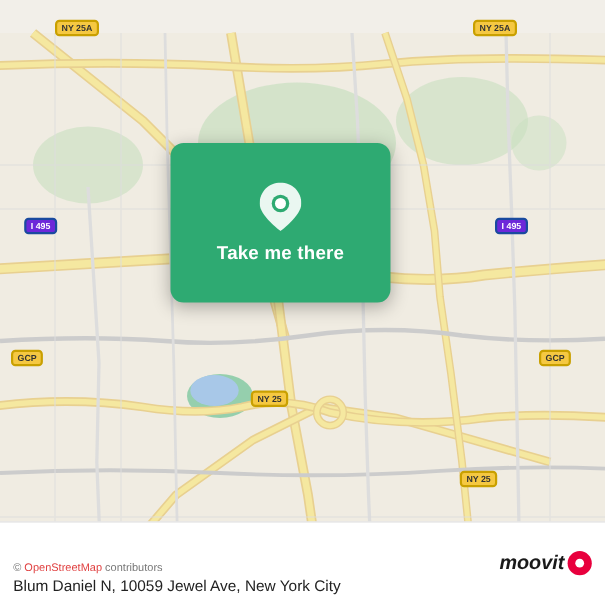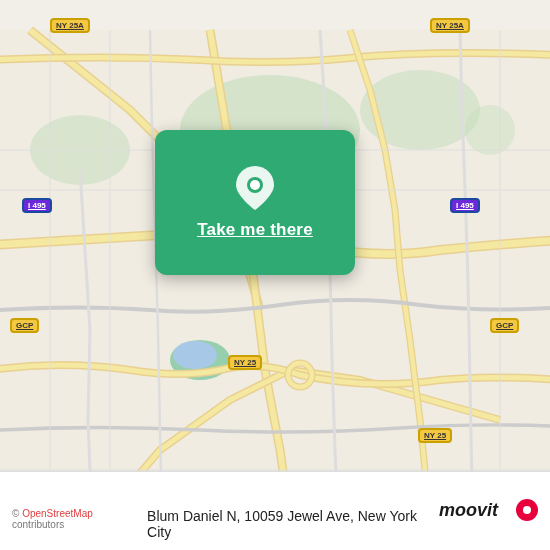--- a/index.html
+++ b/index.html
@@ -63,60 +63,59 @@
 
     .take-me-there-btn {
       background: transparent;
       border: none;
       color: white;
       font-size: 17px;
       font-weight: 600;
       cursor: pointer;
       letter-spacing: 0.2px;
       text-align: right;
-      text-decoration: underline;
     }
 
     
     .bottom-bar {
       position: absolute;
       bottom: 0;
       left: 0;
       right: 0;
       background: white;
       padding: 8px 12px 10px 12px;
       display: flex;
       align-items: center;
       justify-content: space-between;
       border-top: 1px solid #ddd;
       z-index: 20;
     }
 
     .bottom-left {
       display: flex;
-      flex-direction: row;
+      flex-direction: column;
       gap: 2px;
       margin-top: 28px;
     }
 
     .copyright-text {
       font-size: 10px;
       color: #777;
     }
 
     .address-text {
       font-size: 14px;
       color: #222;
       font-weight: 400;
     }
 
     .moovit-logo {
       display: flex;
       align-items: center;
-      gap: 18px;
+      gap: 3px;
     }
 
     .moovit-text {
       font-size: 18px;
       font-weight: 700;
       color: #1a1a1a;
       font-style: italic;
     }
 
     .moovit-dot {
@@ -140,21 +139,20 @@
     .road-badge {
       position: absolute;
       background: white;
       border: 2px solid #888;
       border-radius: 4px;
       font-size: 8px;
       font-weight: bold;
       padding: 1px 4px;
       color: #222;
       z-index: 5;
-      text-decoration: underline;
     }
 
     .road-badge.yellow {
       background: #f5c842;
       border-color: #c9a000;
       color: #333;
     }
 
     .road-badge.blue {
       background: #6d28d9;

